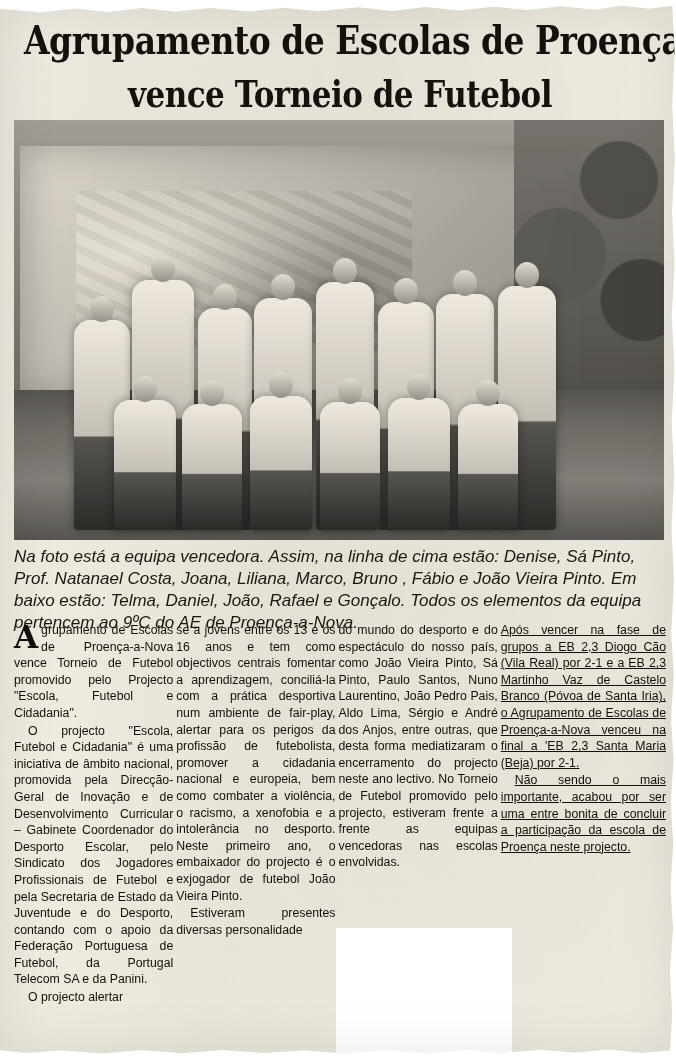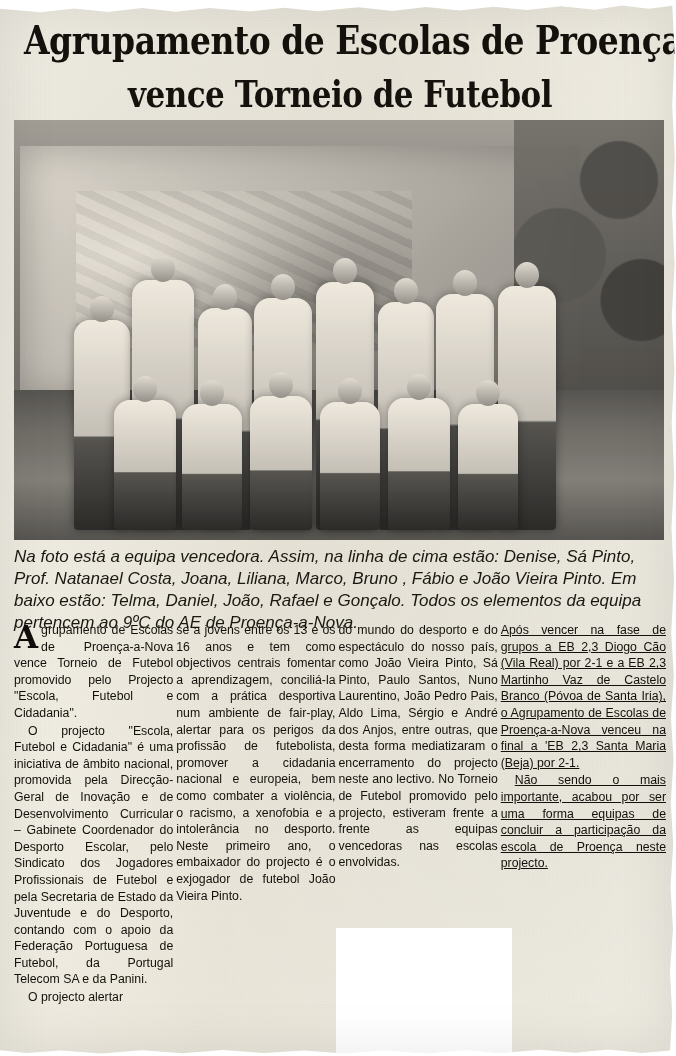--- a/index.html
+++ b/index.html
@@ -255,29 +255,30 @@
   <div class="columns">
 
     <div class="col">
       <p><span class="dropcap">A</span><span>grupamento de Escolas de Proença-a-Nova vence Torneio de Futebol promovido pelo Projecto "Escola, Futebol e Cidadania".</span></p>
       <p>O projecto "Escola, Futebol e Cidadania" é uma iniciativa de âmbito nacional, promovida pela Direcção-Geral de Inovação e de Desenvolvimento Curricular – Gabinete Coordenador do Desporto Escolar, pelo Sindicato dos Jogadores Profissionais de Futebol e pela Secretaria de Estado da Juventude e do Desporto, contando com o apoio da Federação Portuguesa de Futebol, da Portugal Telecom SA e da Panini.</p>
       <p>O projecto alertar</p>
     </div>
 
     <div class="col">
       <p>se a jovens entre os 13 e os 16 anos e tem como objectivos centrais fomentar a aprendizagem, conciliá-la com a prática desportiva num ambiente de fair-play, alertar para os perigos da profissão de futebolista, promover a cidadania nacional e europeia, bem como combater a violência, o racismo, a xenofobia e a intolerância no desporto. Neste primeiro ano, o embaixador do projecto é o exjogador de futebol João Vieira Pinto.</p>
+      <p>Estiveram presentes diversas personalidade</p>
     </div>
 
     <div class="col">
       <p>do mundo do desporto e do espectáculo do nosso país, como João Vieira Pinto, Sá Pinto, Paulo Santos, Nuno Laurentino, João Pedro Pais, Aldo Lima, Sérgio e André dos Anjos, entre outras, que desta forma mediatizaram o encerramento do projecto neste ano lectivo. No Torneio de Futebol promovido pelo projecto, estiveram frente a frente as equipas vencedoras nas escolas envolvidas.</p>
     </div>
 
     <div class="col col-4">
       <p>Após vencer na fase de grupos a EB 2,3 Diogo Cão (Vila Real) por 2-1 e a EB 2,3 Martinho Vaz de Castelo Branco (Póvoa de Santa Iria), o Agrupamento de Escolas de Proença-a-Nova venceu na final a 'EB 2,3 Santa Maria (Beja) por 2-1.</p>
-      <p>Não sendo o mais importante, acabou por ser uma forma equipas de concluir a participação da escola de Proença neste projecto.</p>
+      <p>Não sendo o mais importante, acabou por ser uma entre bonita de concluir a participação da escola de Proença neste projecto.</p>
     </div>
 
   </div>
 
   <div class="whiteout"></div>
   <div class="edge-shadow"></div>
   <div class="tear-top"></div>
   <div class="tear-bottom"></div>
   <div class="tear-right"></div>
 </div>

